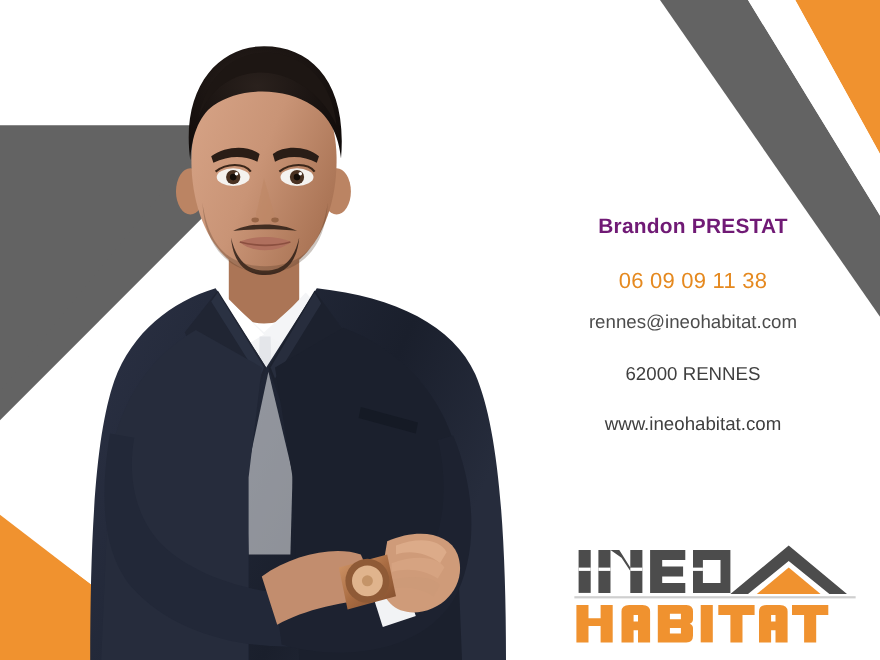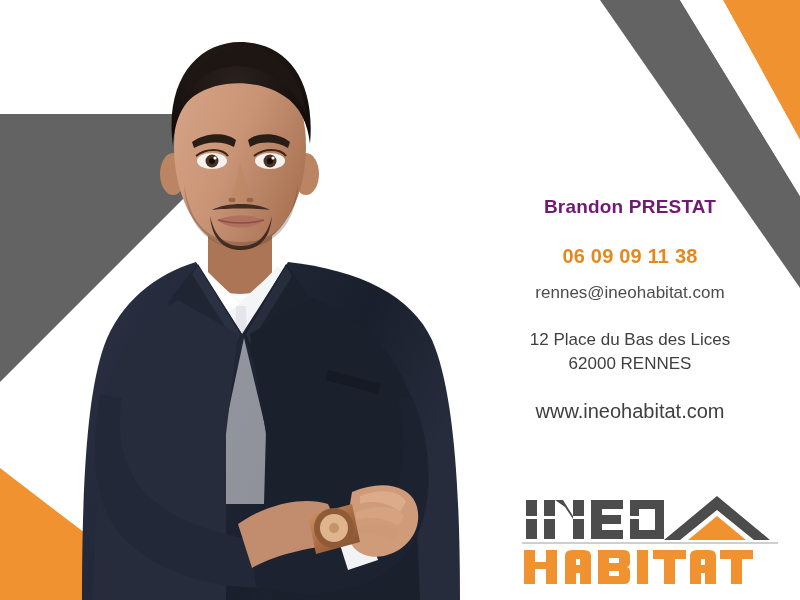--- a/index.html
+++ b/index.html
@@ -41,39 +41,39 @@
   .info .name {
     font-size:19px;
     font-weight:bold;
     color:#701a75;
     letter-spacing:.2px;
     line-height:1.2;
   }
   .info .phone {
     margin-top:26px;
     font-size:20px;
-    font-weight:bold;
+    font-weight:normal;
     color:#e5891f;
     letter-spacing:.2px;
   }
   .info .email {
     margin-top:15px;
     font-size:17px;
     font-weight:normal;
     color:#4c4c4c;
   }
   .info .addr {
     margin-top:25px;
     font-size:17px;
     color:#3f3f3f;
     line-height:1.42;
   }
   .info .web {
     margin-top:24px;
-    font-size:20px;
+    font-size:17px;
     color:#3f3f3f;
   }
 
   
   .logo {
     position:absolute;
     left:522px; top:494px;
     width:256px; height:96px;
   }
   .logo svg { display:block; width:256px; height:96px; }
@@ -219,21 +219,20 @@
       <path d="M150,182 C152,206 164,216 181,216 C198,216 210,206 212,182 C206,208 192,212 181,212 C170,212 156,208 150,182 Z" fill="#241811" opacity=".8"></path>
       <path d="M124,150 C126,190 148,214 181,214 C214,214 236,190 238,150 C232,192 212,208 181,208 C150,208 130,192 124,150 Z" fill="#4a3122" opacity=".28"></path>
     </svg>
   </div>
 
   <div class="info">
     <div class="name">Brandon PRESTAT</div>
     <div class="phone">06 09 09 11 38</div>
     <div class="email">rennes@ineohabitat.com</div>
     <div class="addr">
-      <div>12 Place du Bas des Lices</div>
       <div>62000 RENNES</div>
     </div>
     <div class="web">www.ineohabitat.com</div>
   </div>
 
   <div class="logo">
     <svg viewBox="0 0 256 96" xmlns="http://www.w3.org/2000/svg">
 
       <g fill="#4c4c4c">
 

